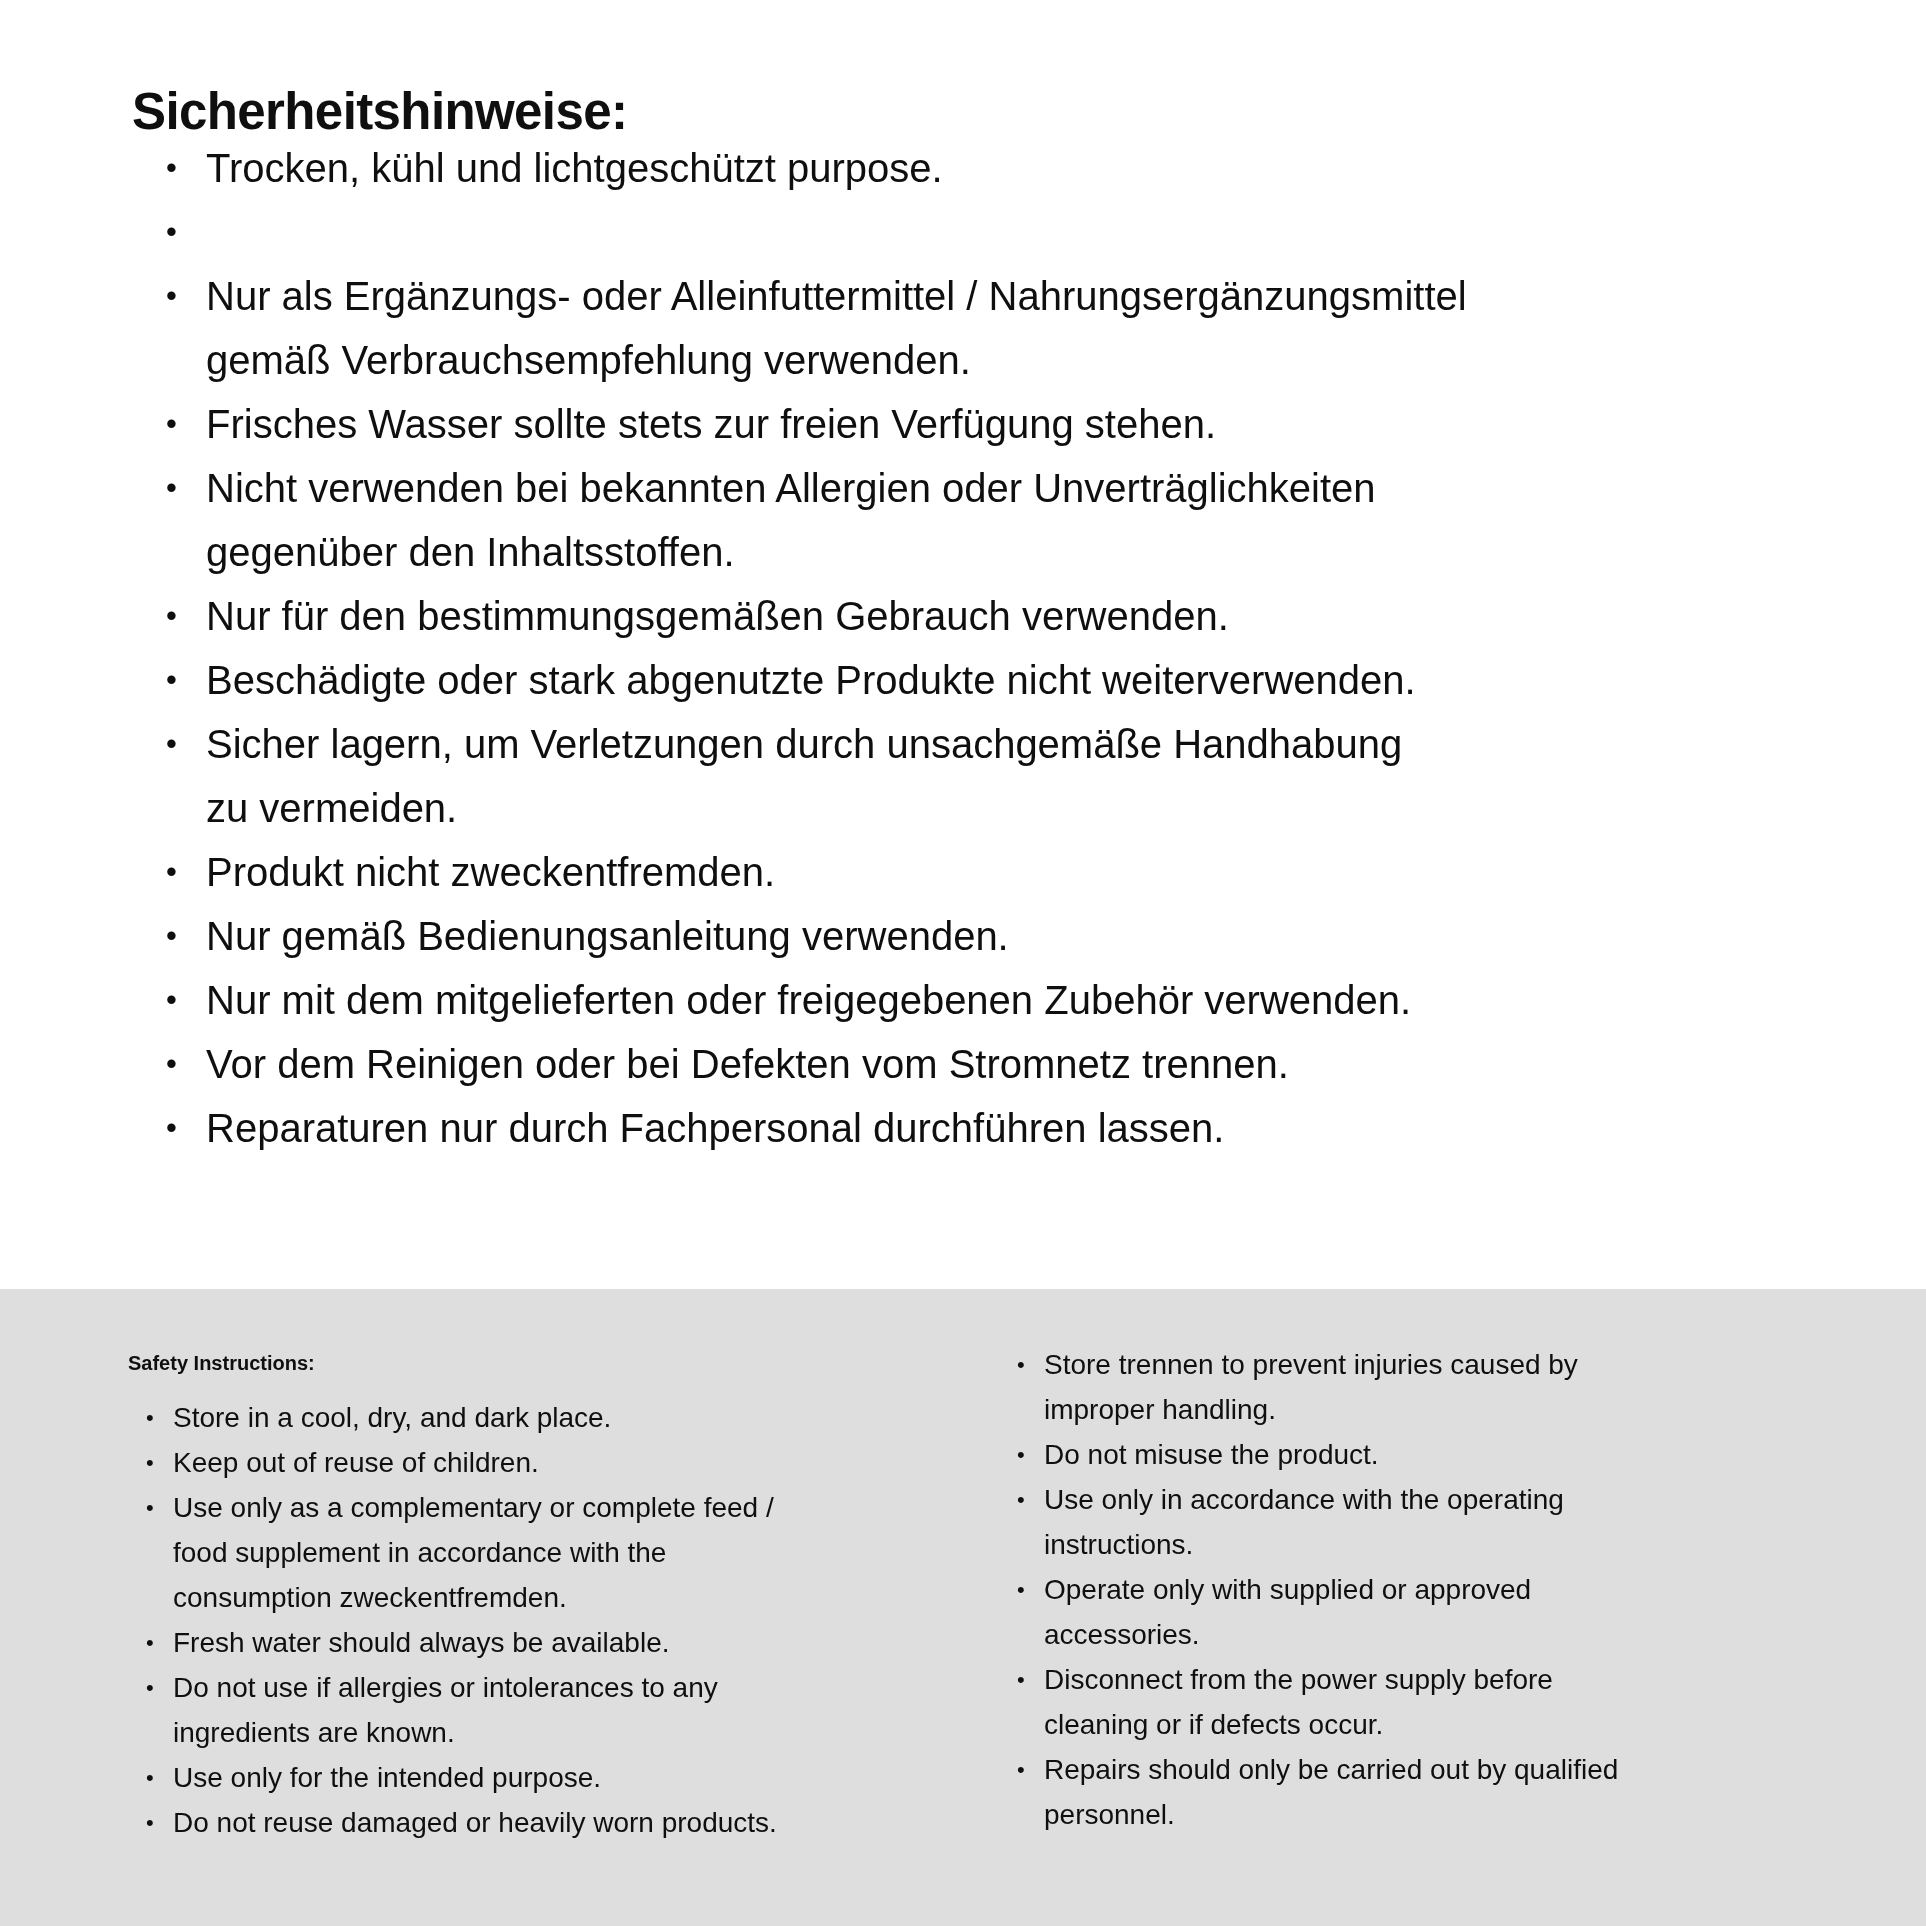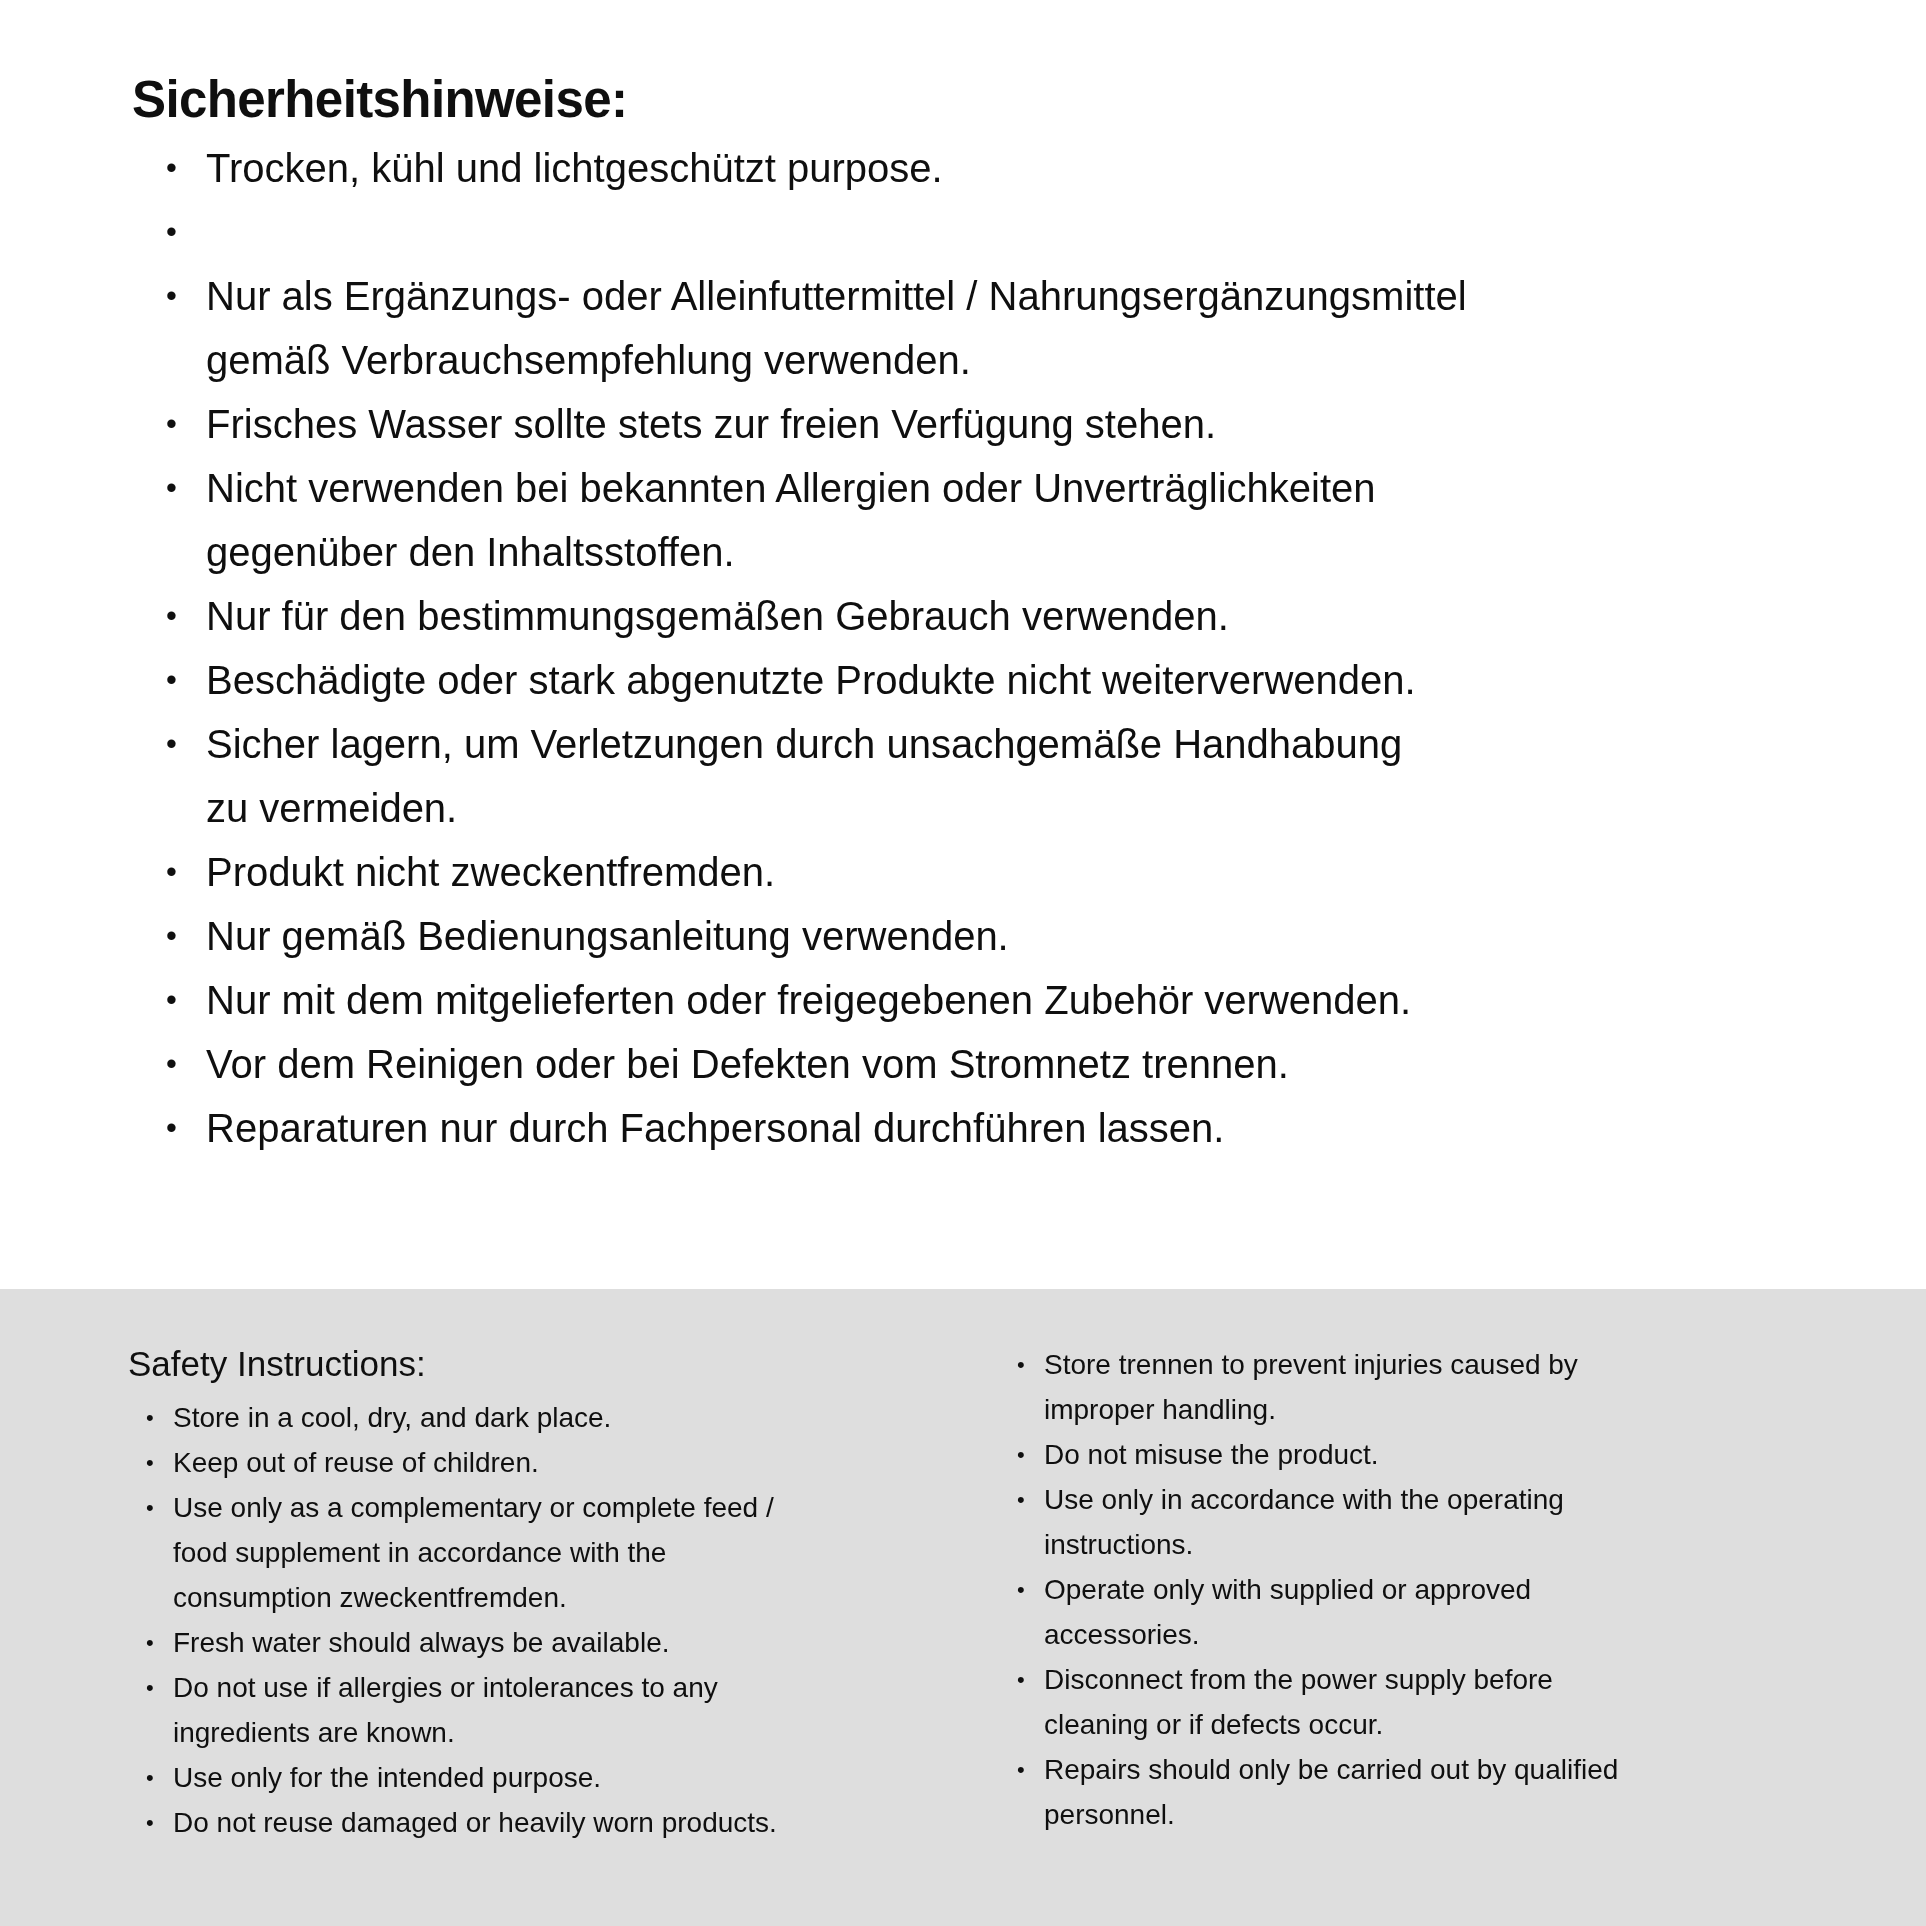--- a/index.html
+++ b/index.html
@@ -8,21 +8,21 @@
     width: 1926px;
     height: 1926px;
     background: #ffffff;
     overflow: hidden;
     font-family: "Liberation Sans", "DejaVu Sans", sans-serif;
     color: #0f0f0f;
   }
   .de-title {
     position: absolute;
     left: 132px;
-    top: 68px;
+    top: 80px;
     font-size: 51px;
     font-weight: 700;
     line-height: 64px;
     letter-spacing: -0.6px;
     white-space: nowrap;
   }
   .list { position: absolute; }
   .list .li { display: flex; align-items: flex-start; }
   .list .li .bullet { flex: 0 0 auto; text-align: left; }
   .list .li .txt { white-space: pre-line; }
@@ -35,22 +35,22 @@
     position: absolute;
     left: 0;
     top: 1289px;
     width: 1926px;
     height: 638px;
   }
   .en-title {
     position: absolute;
     left: 128px;
     top: 1341px;
-    font-size: 35px;
-    font-weight: 400;
+    font-size: 20px;
+    font-weight: 700;
     line-height: 45px;
     white-space: nowrap;
   }
   .en-list .li { font-size: 28px; line-height: 45px; }
   .en-list .li .bullet { width: 27px; font-size: 22px; line-height: 45px; }
   .en-left  { left: 146px;  top: 1395px; width: 854px; }
   .en-right { left: 1017px; top: 1342px; width: 899px; }
 </style>
 </head>
 <body>

